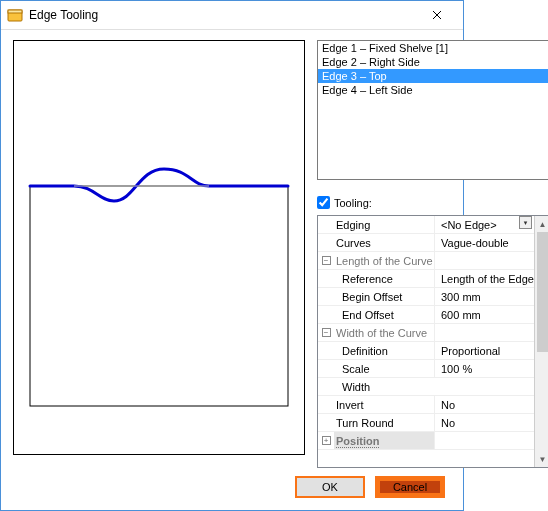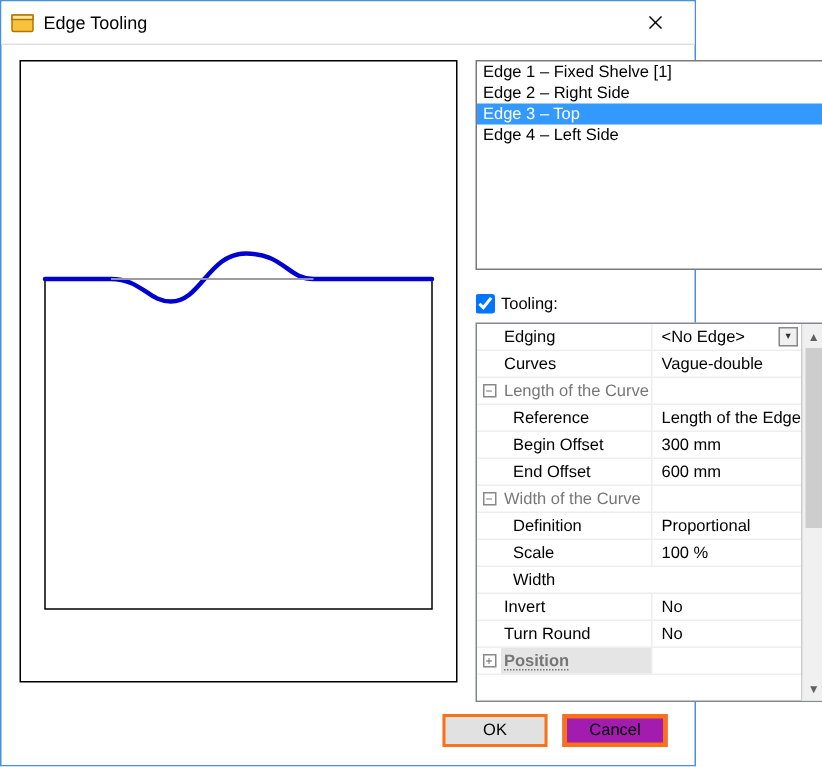--- a/index.html
+++ b/index.html
@@ -170,21 +170,20 @@
   .value-cell {
     flex: 1;
     padding-left: 6px;
     white-space: nowrap;
     overflow: hidden;
     border-left: 1px solid #eee;
   }
   .value-cell.disabled { color: #888; margin-top: 24px; }
   .value-cell.dropdown {
     display: flex;
-    align-items: center;
     justify-content: space-between;
     padding-right: 2px;
   }
   .value-cell .dd-btn {
     width: 13px; height: 13px;
     border: 1px solid #888;
     background: #f0f0f0;
     display: flex; align-items: center; justify-content: center;
     font-size: 7px; color: #333;
     cursor: pointer;
@@ -197,22 +196,22 @@
     border-top: 0;
     display: flex;
     justify-content: flex-end;
     align-items: center;
     gap: 10px;
     padding: 0 18px 10px 0;
   }
   .btn {
     min-width: 70px;
     height: 22px;
-    border: 3px solid #f97316;
-    background: #a21caf;
+    border: 5px solid #f97316;
+    background: #c2410c;
     font-size: 11px;
     cursor: pointer;
     padding: 0 12px;
   }
   .btn.primary {
     border: 2px solid #f97316;
     background: #e1e1e1;
   }
   .group-label-text { color:#777; }
 </style>

